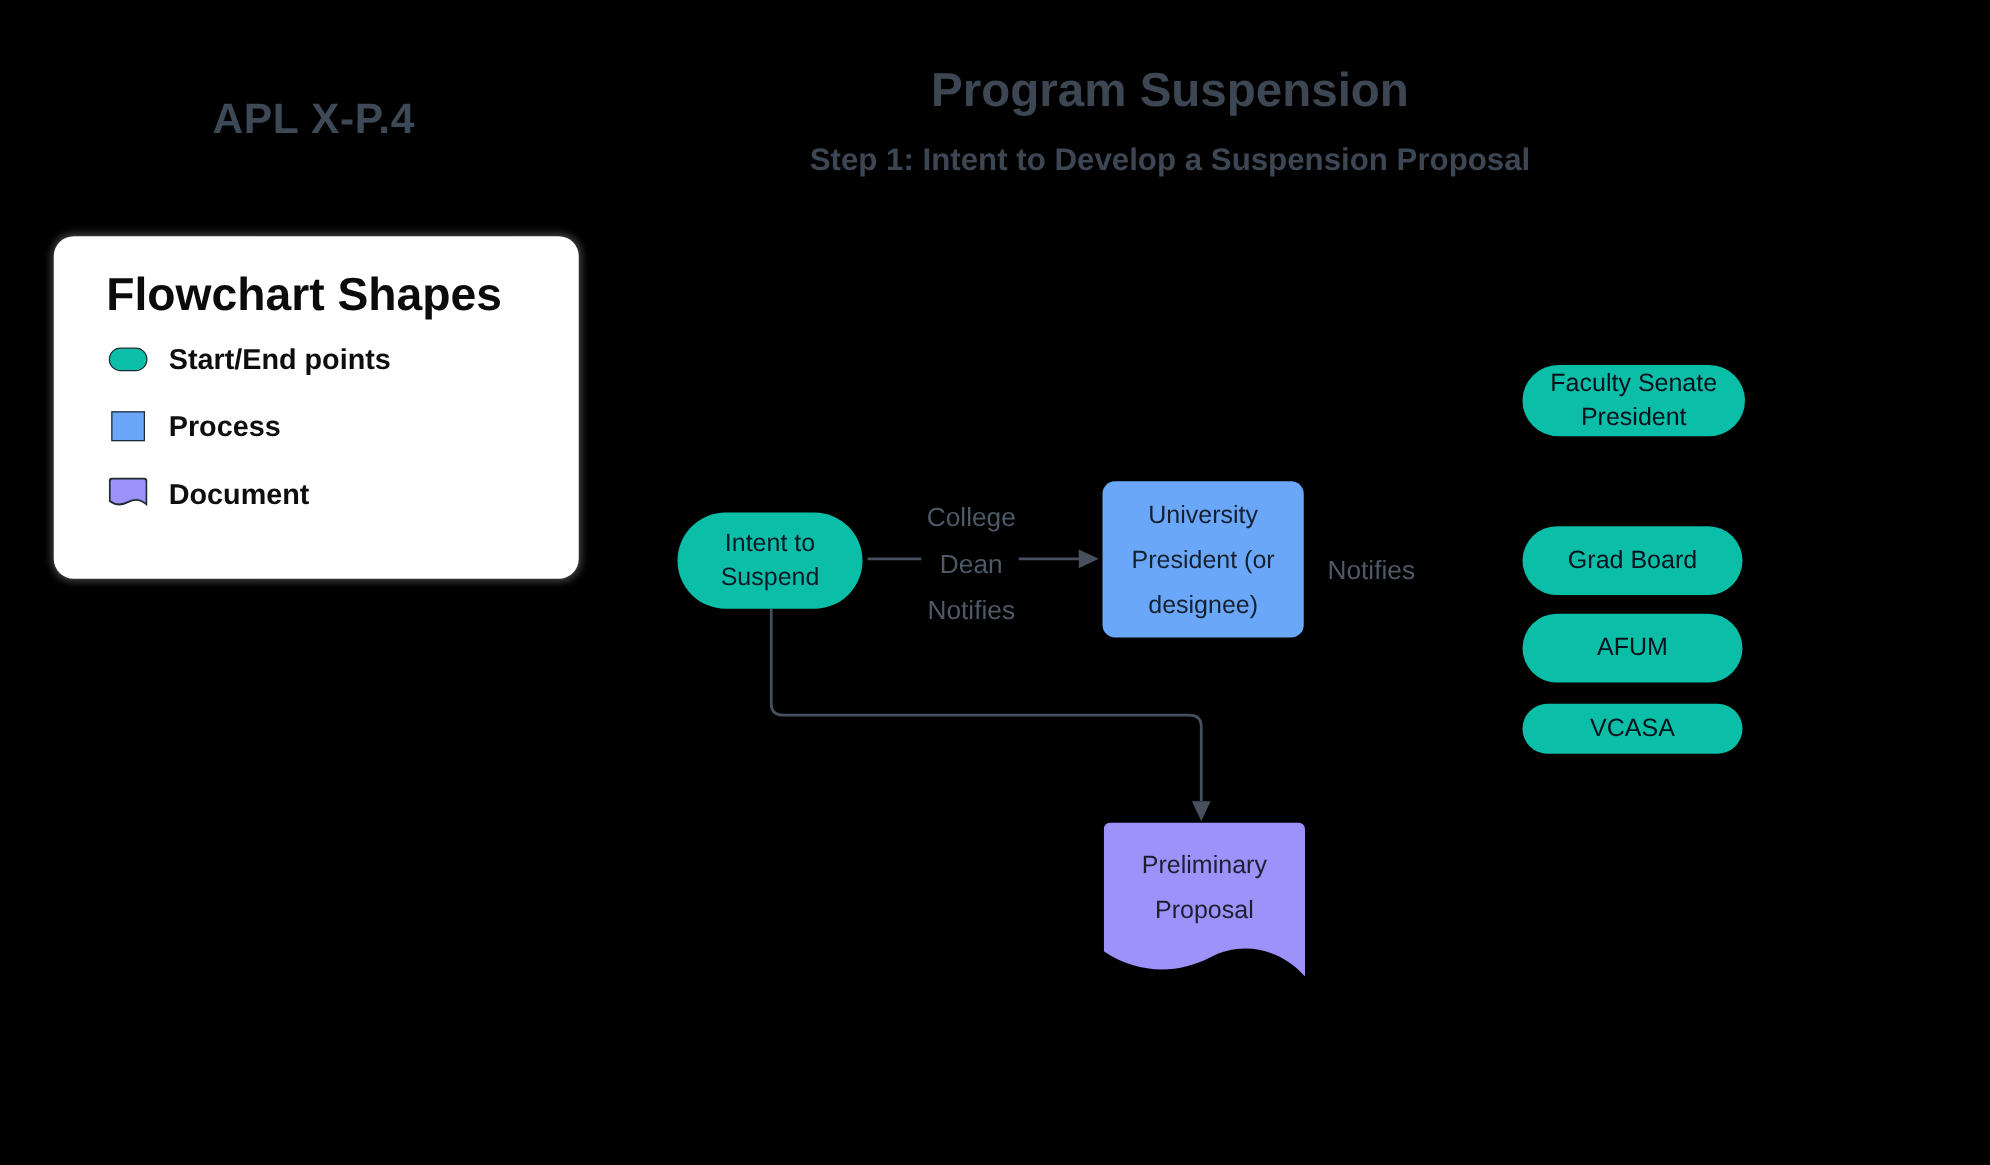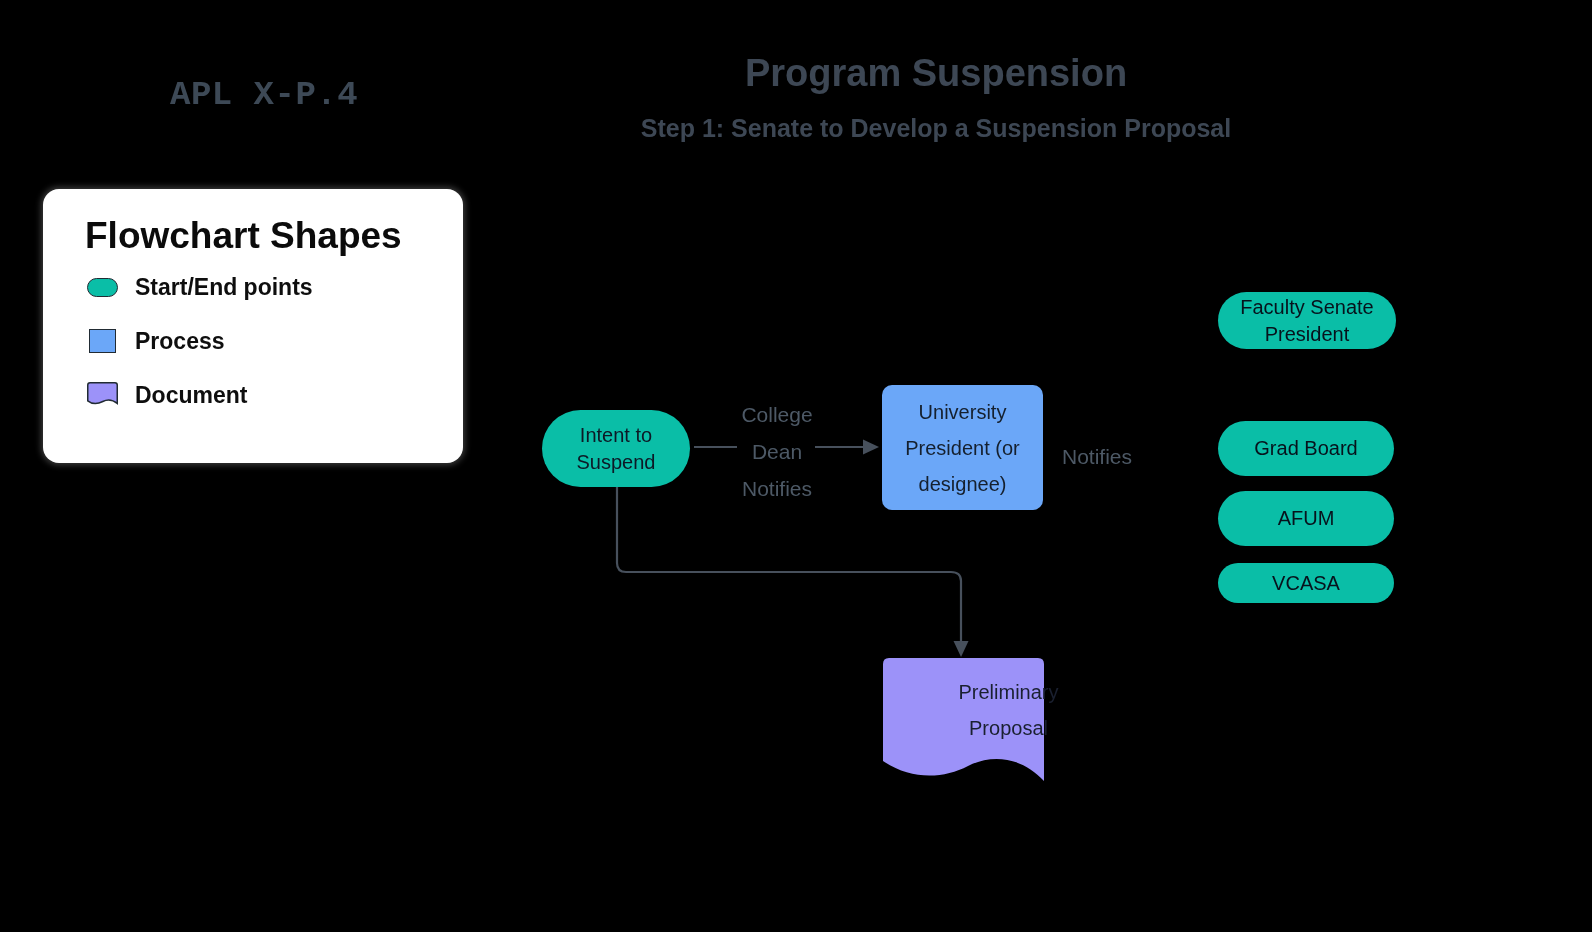--- a/index.html
+++ b/index.html
@@ -9,21 +9,21 @@
     height: 932px;
     background: #000000;
     font-family: "Liberation Sans", sans-serif;
     overflow: hidden;
   }
   .connectors { position: absolute; left: 0; top: 0; pointer-events: none; }
 
   
   .apl-code {
     position: absolute; left: 170px; top: 76px;
-    font-size: 34px; font-weight: 700; color: #3D4956; letter-spacing: 0.5px; font-family: Liberation Mono, monospace;
+    font-size: 34px; font-weight: 700; color: #3D4956; letter-spacing: 0.5px;
   }
   .title-block {
     position: absolute; left: 936px; top: 50px;
     transform: translateX(-50%); text-align: center; white-space: nowrap;
   }
   .page-title { font-size: 38px; font-weight: 700; color: #3D4754; line-height: 46px; }
   .page-subtitle { margin-top: 17px; font-size: 25px; font-weight: 700; color: #3D4754; line-height: 30px; }
 
   
   .legend {
@@ -66,21 +66,21 @@
   .node-grad  { left: 1218px; top: 421px; width: 176px; height: 55px; border-radius: 28px; font-size: 20px; }
   .node-afum  { left: 1218px; top: 491px; width: 176px; height: 55px; border-radius: 28px; font-size: 20px; }
   .node-vcasa { left: 1218px; top: 563px; width: 176px; height: 40px; border-radius: 27px; font-size: 20px; }
 
   
   .doc-node { position: absolute; left: 883px; top: 658px; width: 161px; height: 126px; }
   .doc-node svg { position: absolute; left: 0; top: 0; }
   .doc-text {
     position: absolute; left: 0; top: 16px; width: 100%;
     text-align: center; white-space: pre-line;
-    font-size: 20px; line-height: 36px; color: #1a2030; margin-left: 45px;
+    font-size: 20px; line-height: 36px; color: #1a2030;
   }
 
   
   .edge-label {
     position: absolute; color: #4D5966; font-size: 21px;
     text-align: center; white-space: pre-line; line-height: 37px;
   }
   .edge-label-dean { left: 777px; top: 396px; transform: translateX(-50%); }
   .edge-label-notifies { left: 1062px; top: 438px; }
 </style>
@@ -97,21 +97,21 @@
     </g>
     <g fill="#47505C" stroke="none">
       <polygon points="879,447 863,439.5 863,454.5"></polygon>
       <polygon points="961,657 953.5,641 968.5,641"></polygon>
     </g>
   </svg>
 
   <div class="apl-code">APL X-P.4</div>
   <div class="title-block">
     <div class="page-title">Program Suspension</div>
-    <div class="page-subtitle">Step 1: Senate to Develop a Suspension Proposal</div>
+    <div class="page-subtitle">Step 1: Intent to Develop a Suspension Proposal</div>
   </div>
 
   <div class="legend">
     <div class="legend-title">Flowchart Shapes</div>
 
     <div class="legend-row r1">
       <span class="legend-icon-box">
         <span class="li-pill"></span>
       </span>
       <span class="legend-label">Start/End points</span>

